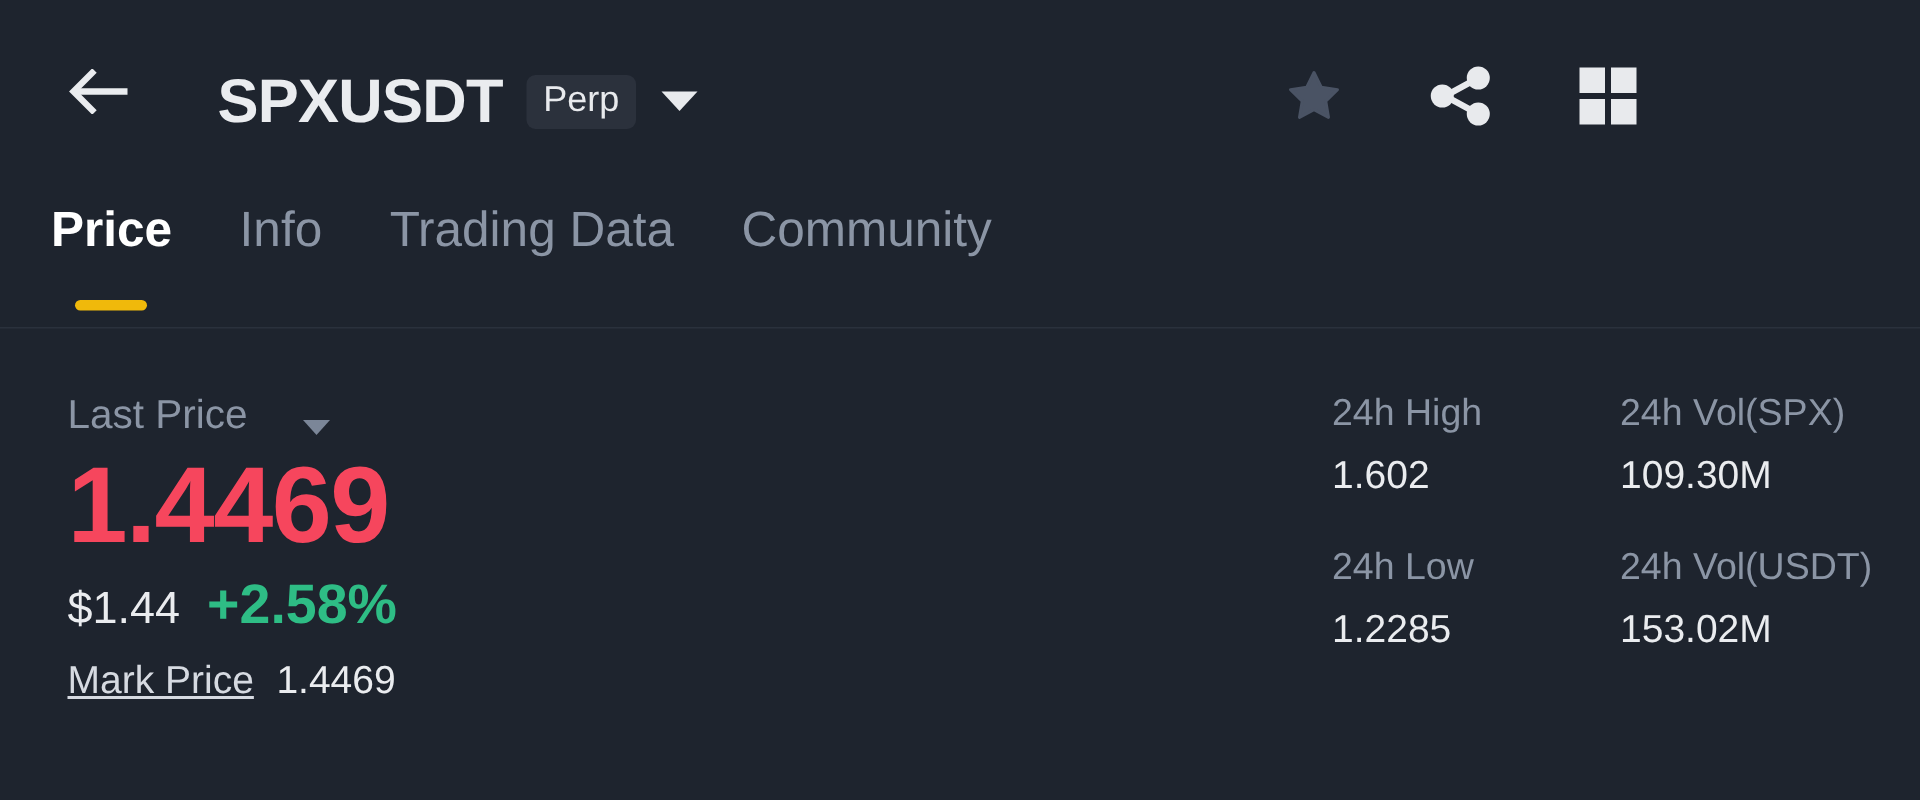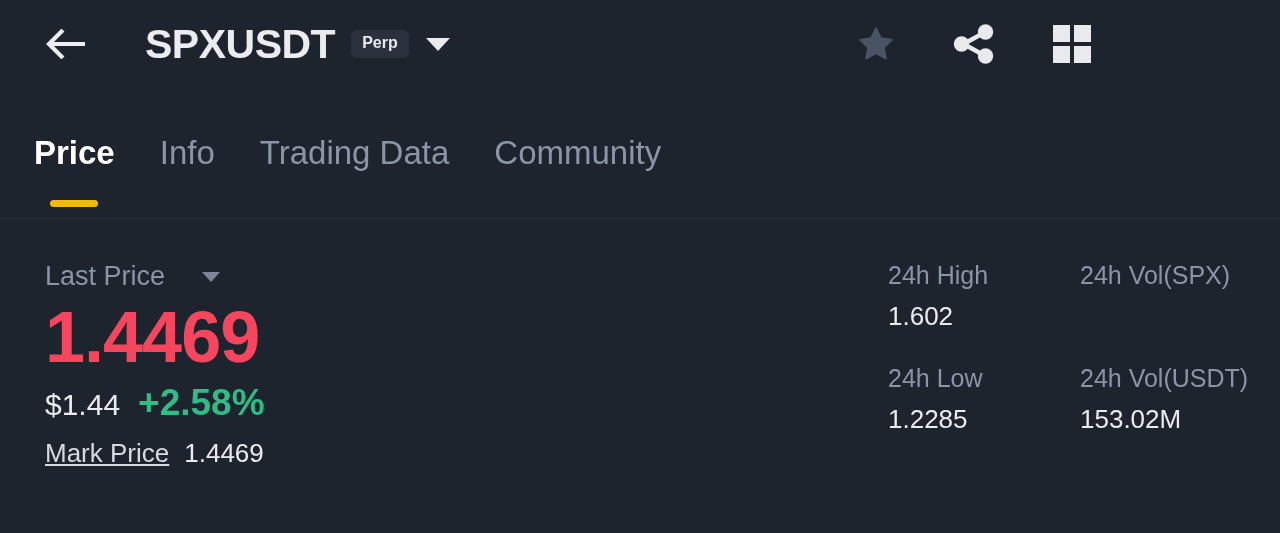--- a/index.html
+++ b/index.html
@@ -24,21 +24,21 @@
   }
 
   
   .header {
     position: absolute;
     top: 0;
     left: 0;
     width: 1144px;
     height: 88px;
     display: flex;
-    align-items: center;
+    align-items: flex-end;
     padding: 0 40px 0 45px;
     box-sizing: border-box;
   }
 
   .back-btn {
     width: 54px;
     height: 54px;
     display: flex;
     align-items: center;
     justify-content: flex-start;
@@ -58,25 +58,24 @@
     font-weight: bold;
     letter-spacing: -0.5px;
     color: #eaecef;
     line-height: 1;
   }
 
   .perp-badge {
     margin-left: 16px;
     background: #2b313c;
     color: #e8eaed;
-    font-size: 16px;
+    font-size: 24px;
     padding: 5px 11px 7px 11px;
     border-radius: 6px;
     line-height: 1;
-    font-weight: bold;
   }
 
   .caret-down {
     margin-left: 17px;
     width: 0;
     height: 0;
     border-left: 12px solid transparent;
     border-right: 12px solid transparent;
     border-top: 13px solid #e8eaed;
     cursor: pointer;
@@ -162,21 +161,21 @@
 
   .price-block {
     position: absolute;
     left: 45px;
     top: 44px;
     width: 560px;
   }
 
   .last-price-row {
     display: flex;
-    align-items: center;
+    align-items: flex-end;
     cursor: pointer;
     gap: 24px;
   }
 
   .last-price-label {
     font-size: 27px;
     color: #8b95a5;
     line-height: 1;
   }
 
@@ -366,20 +365,21 @@
 
     <div class="stats">
 
       <div>
         <div class="stat-label">24h High</div>
         <div class="stat-value">1.602</div>
       </div>
 
       <div>
         <div class="stat-label">24h Vol(SPX)</div>
+        <div class="stat-value">109.30M</div>
       </div>
 
       <div>
         <div class="stat-label">24h Low</div>
         <div class="stat-value">1.2285</div>
       </div>
 
       <div>
         <div class="stat-label">24h Vol(USDT)</div>
         <div class="stat-value">153.02M</div>

